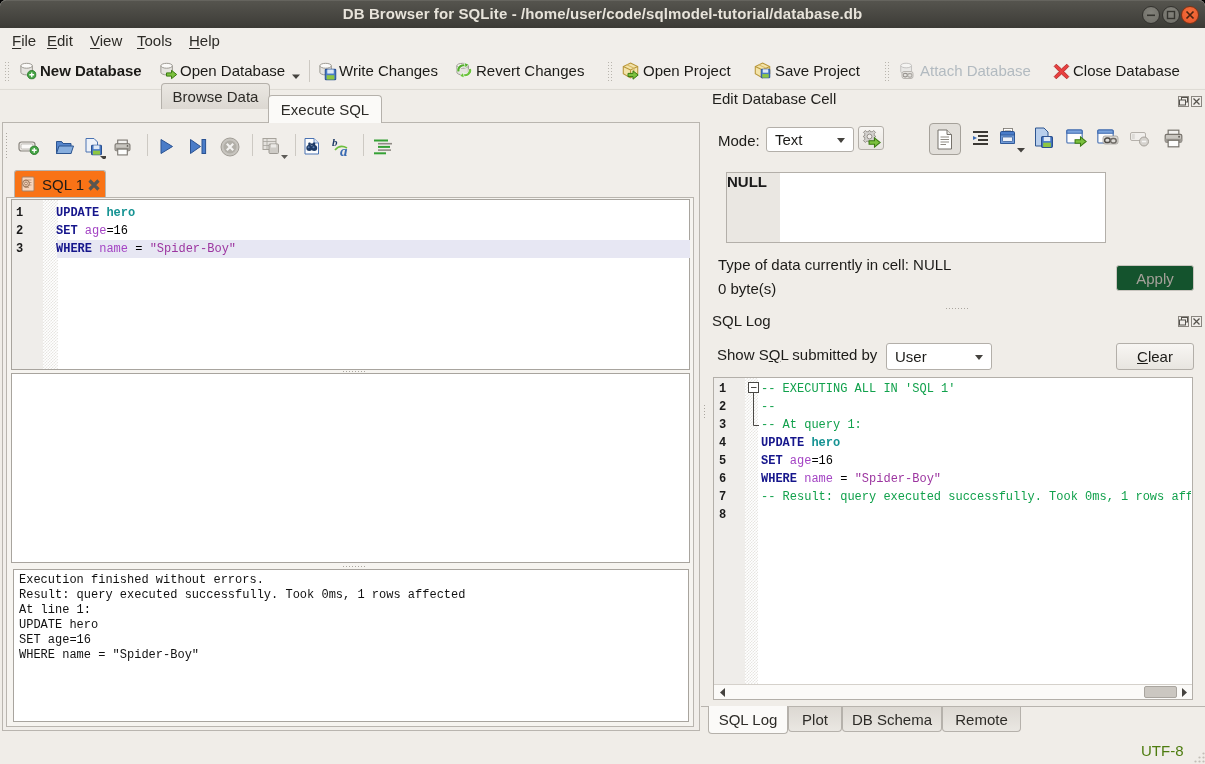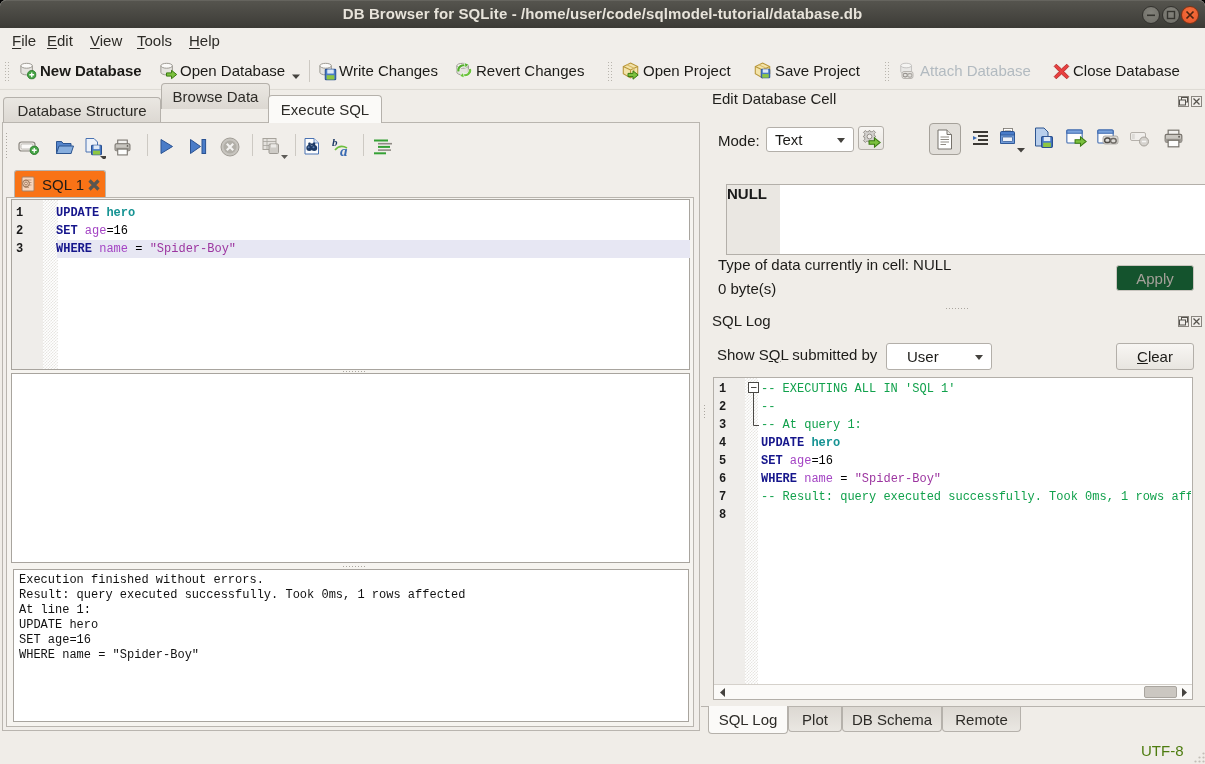--- a/index.html
+++ b/index.html
@@ -208,21 +208,20 @@
       </svg>
   <div class="tbitem" style="left:920px; color:#b2bac0;">Attach Database</div>
   <svg class="icon" style="left:1053px;top:9px;" width="17" height="17">
         <path d="M3.2 1.2 L8.5 6 L13.8 1.2 L15.8 3.4 L10.8 8.5 L15.8 13.6 L13.8 15.8 L8.5 11 L3.2 15.8 L1.2 13.6 L6.2 8.5 L1.2 3.4 Z" fill="#e84040" stroke="#b01f1f" stroke-width="0.8"></path>
       </svg>
   <div class="tbitem" style="left:1073px;">Close Database</div>
 </div>
 
 <div class="abs" style="left:0; top:89px; width:1205px; height:1px; background:#dedbd5;"></div>
 
-<div class="tab" style="left:3px; top:97px; width:158px; height:26px;">Database Structure</div>
 <div class="tab" style="left:161px; top:83px; width:109px; height:26px;">Browse Data</div>
 <div class="tab active" style="left:268px; top:95px; width:114px; height:28px; z-index:3;">Execute SQL</div>
 
 <div class="frame" style="left:2px; top:122px; width:698px; height:609px; background:#f1eeea; z-index:2;"></div>
 <div id="leftpane" class="abs" style="left:2px; top:122px; width:698px; height:609px; z-index:4;">
 
   <div class="vdots" style="left:3px; top:10px; height:26px;"></div>
   <div id="sqltb" class="abs" style="left:0; top:0; width:690px; height:45px;">
     <svg class="icon" style="left:16px;top:18px;" width="22" height="16">
       <rect x="1" y="2" width="16" height="9" rx="2.5" fill="#e9e7e3" stroke="#8a867f" stroke-width="1.2"></rect>
@@ -397,21 +396,21 @@
     <rect x="0.5" y="0.5" width="15" height="8" rx="1.5" fill="#f1efec" stroke="#b5b1ab"></rect>
     <rect x="1.8" y="1.8" width="3" height="5.4" fill="#dddbd7"></rect>
     <circle cx="14" cy="9.5" r="4.5" fill="#d5d2cd" stroke="#a5a19a"></circle>
     <path d="M11.8 9.5 H16.2" stroke="#f6f5f3" stroke-width="1.6"></path>
   </svg>
   <svg class="icon" style="left:242px;top:8px;" width="24" height="22">
         <use href="#s-printer" x="1" y="1" width="21" height="19"></use>
       </svg>
 </div>
 
-<div class="whitebox" style="left:726px; top:184px; width:480px; height:71px; border-color:#b3afa9;">
+<div class="whitebox" style="left:726px; top:172px; width:380px; height:71px; border-color:#b3afa9;">
   <div class="abs" style="left:0; top:0; width:53px; height:69px; background:#eae7e2;"></div>
   <div class="abs" style="left:0px; top:0px; font-size:15px; font-weight:bold; color:#1a1a1a;">NULL</div>
 </div>
 
 <div class="abs" style="left:718px; top:256px; font-size:15px; color:#1c1b18;">Type of data currently in cell: NULL</div>
 <div class="abs" style="left:718px; top:280px; font-size:15px; color:#1c1b18;">0 byte(s)</div>
 <div class="btn disabled" style="left:1116px; top:265px; width:78px; height:26px;">Apply</div>
 
 <div class="hdots" style="left:945px; top:307px; width:24px;"></div>
 
@@ -423,21 +422,21 @@
       </svg>
     </div>
 <div class="dockbtn" style="left:1191px; top:316px;">
       <svg width="9" height="9" style="position:absolute;left:0;top:0">
         <path d="M1.5 1.5 L7.5 7.5 M7.5 1.5 L1.5 7.5" stroke="#55524c" stroke-width="1.3"></path>
       </svg>
     </div>
 
 <div class="abs" style="left:717px; top:346px; font-size:15px; color:#1c1b18;">Show S<u>Q</u>L submitted by</div>
 <div class="combo" style="left:886px; top:343px; width:106px; height:27px;">
-      <span style="margin-left:20px;">User</span>
+      <span style="margin-left:8px;">User</span>
       <span class="arr"></span>
     </div>
 <div class="btn" style="left:1116px; top:343px; width:78px; height:27px;"><u>C</u>lear</div>
 
 <div class="whitebox" style="left:713px; top:377px; width:480px; height:323px; border-color:#b3afa9;">
   <div class="abs" style="left:0; top:0; width:31px; height:321px; background:#efedea;"></div>
   <div class="hatch abs" style="left:31px; top:0; width:13px; height:321px;"></div>
   <div class="lnum" style="left:5px; top:2px;">1</div>
   <div class="lnum" style="left:5px; top:20px;">2</div>
   <div class="lnum" style="left:5px; top:38px;">3</div>

